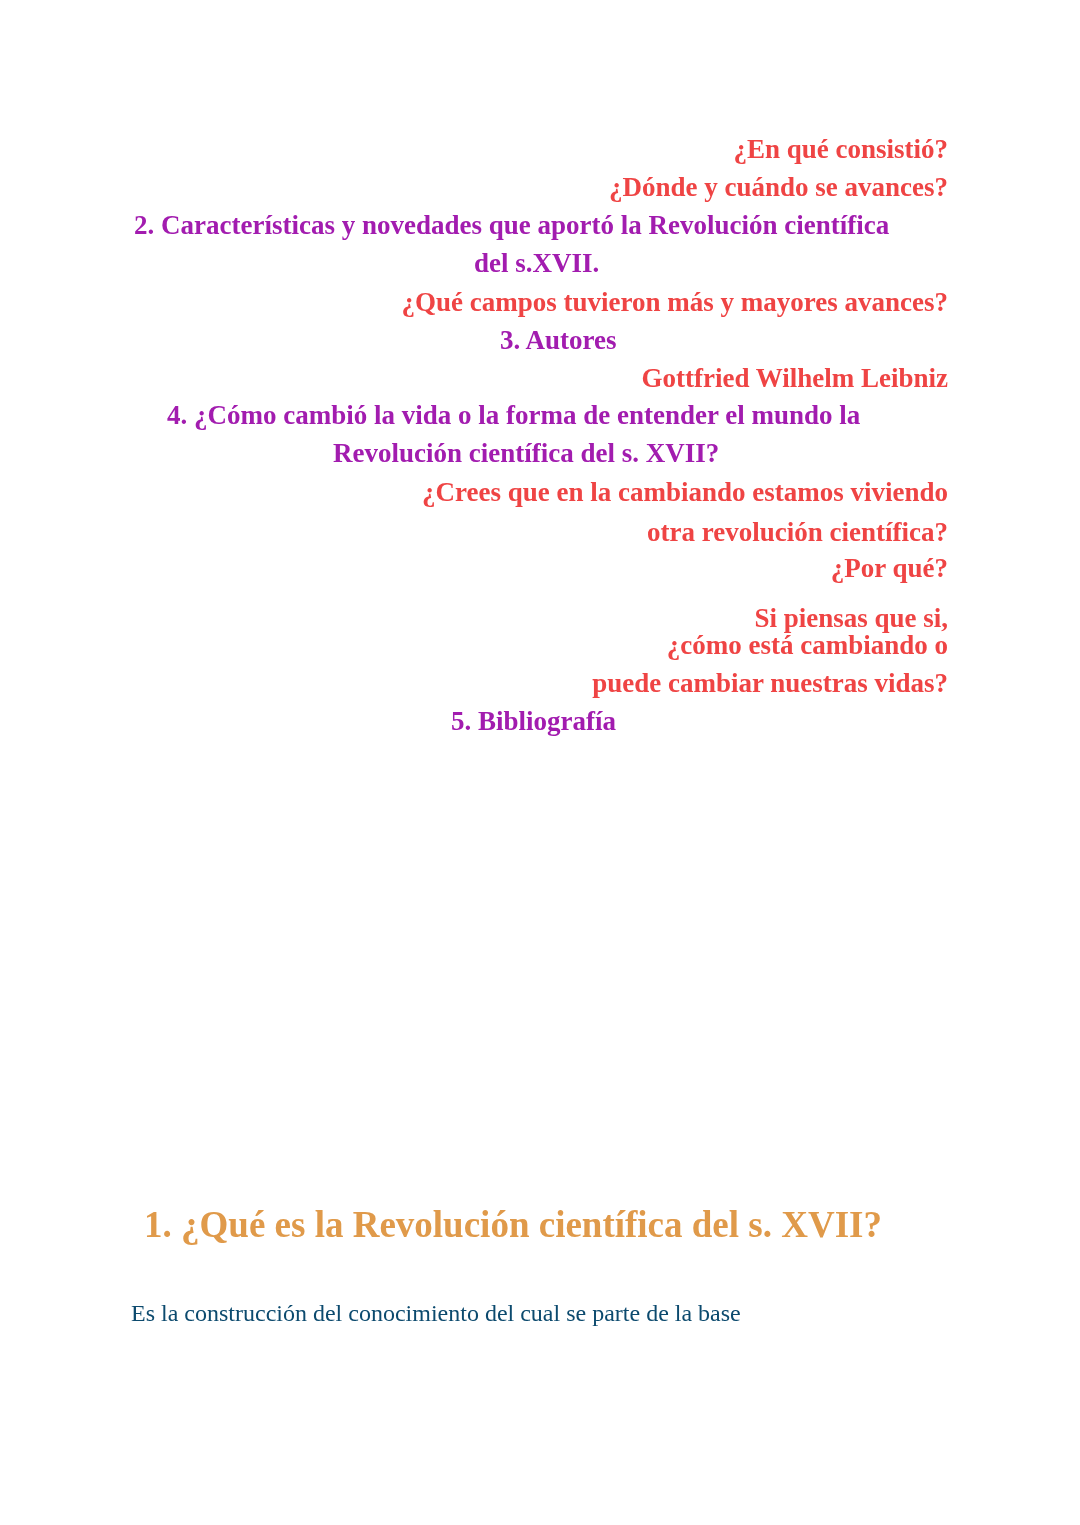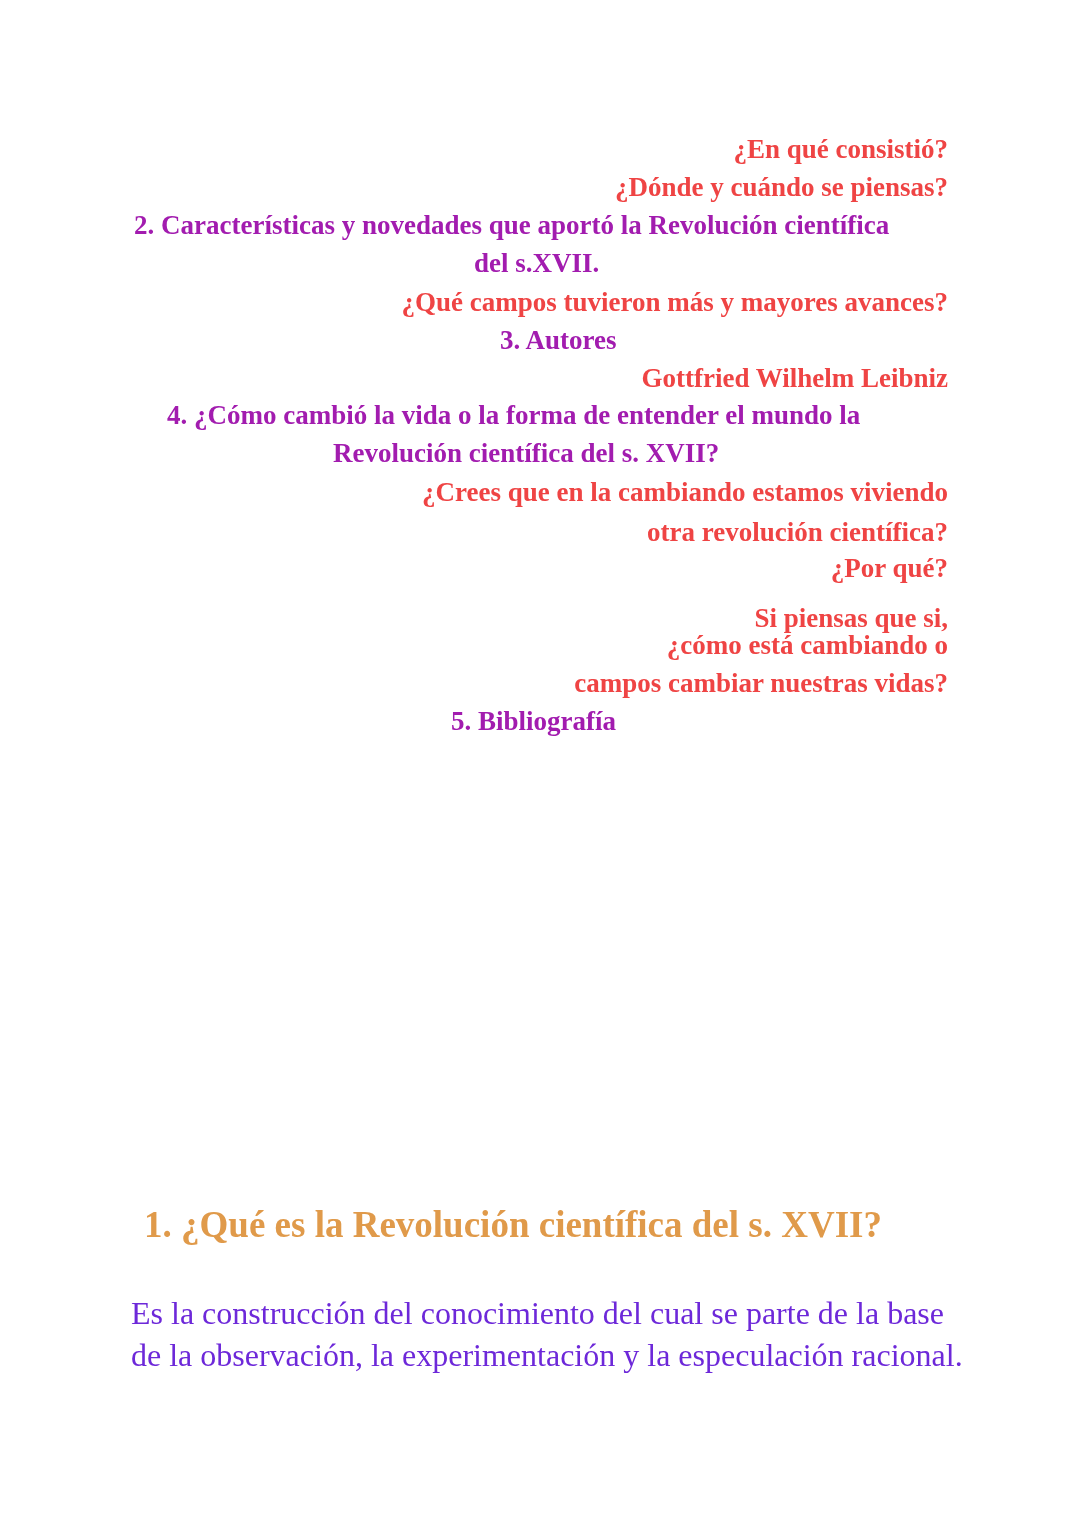--- a/index.html
+++ b/index.html
@@ -33,50 +33,49 @@
       font-size: 37px;
       line-height: 50px;
       font-weight: bold;
       color: #e09a4a;
       white-space: nowrap;
     }
     .body-text {
       position: absolute;
       left: 131px;
       top: 1292px;
-      font-size: 32px;
+      font-size: 24px;
       line-height: 42px;
-      color: #6d28d9;
+      color: #0c4a6e;
       white-space: nowrap;
     }
   </style>
 </head>
 <body>
 
 <div>
 
   <div>
     <div class="line q right" style="top:130px;">¿En qué consistió?</div>
-    <div class="line q right" style="top:168px;">¿Dónde y cuándo se piensas?</div>
+    <div class="line q right" style="top:168px;">¿Dónde y cuándo se avances?</div>
     <div class="line h" style="top:206px; left:134px;">2. Características y novedades que aportó la Revolución científica</div>
     <div class="line h" style="top:244px; left:474px;">del s.XVII.</div>
     <div class="line q right" style="top:283px;">¿Qué campos tuvieron más y mayores avances?</div>
     <div class="line h" style="top:321px; left:500px;">3. Autores</div>
     <div class="line q right" style="top:359px;">Gottfried Wilhelm Leibniz</div>
     <div class="line h" style="top:396px; left:167px;">4. ¿Cómo cambió la vida o la forma de entender el mundo la</div>
     <div class="line h" style="top:434px; left:333px;">Revolución científica del s. XVII?</div>
     <div class="line q right" style="top:473px;">¿Crees que en la cambiando estamos viviendo</div>
     <div class="line q right" style="top:492px;margin-top:21px;">otra revolución científica?</div>
     <div class="line q right" style="top:549px;">¿Por qué?</div>
     <div class="line q right" style="top:587px;margin-top:12px;">Si piensas que si,</div>
     <div class="line q right" style="top:626px;">¿cómo está cambiando o</div>
-    <div class="line q right" style="top:664px;">campos cambiar nuestras vidas?</div>
+    <div class="line q right" style="top:664px;">puede cambiar nuestras vidas?</div>
     <div class="line h" style="top:702px; left:451px;text-align:right;">5. Bibliografía</div>
   </div>
 
   <div class="title">1. ¿Qué es la Revolución científica del s. XVII?</div>
 
   <div class="body-text">
     <div>Es la construcción del conocimiento del cual se parte de la base</div>
-    <div>de la observación, la experimentación y la especulación racional.</div>
   </div>
 
 </div>
 
 </body></html>

